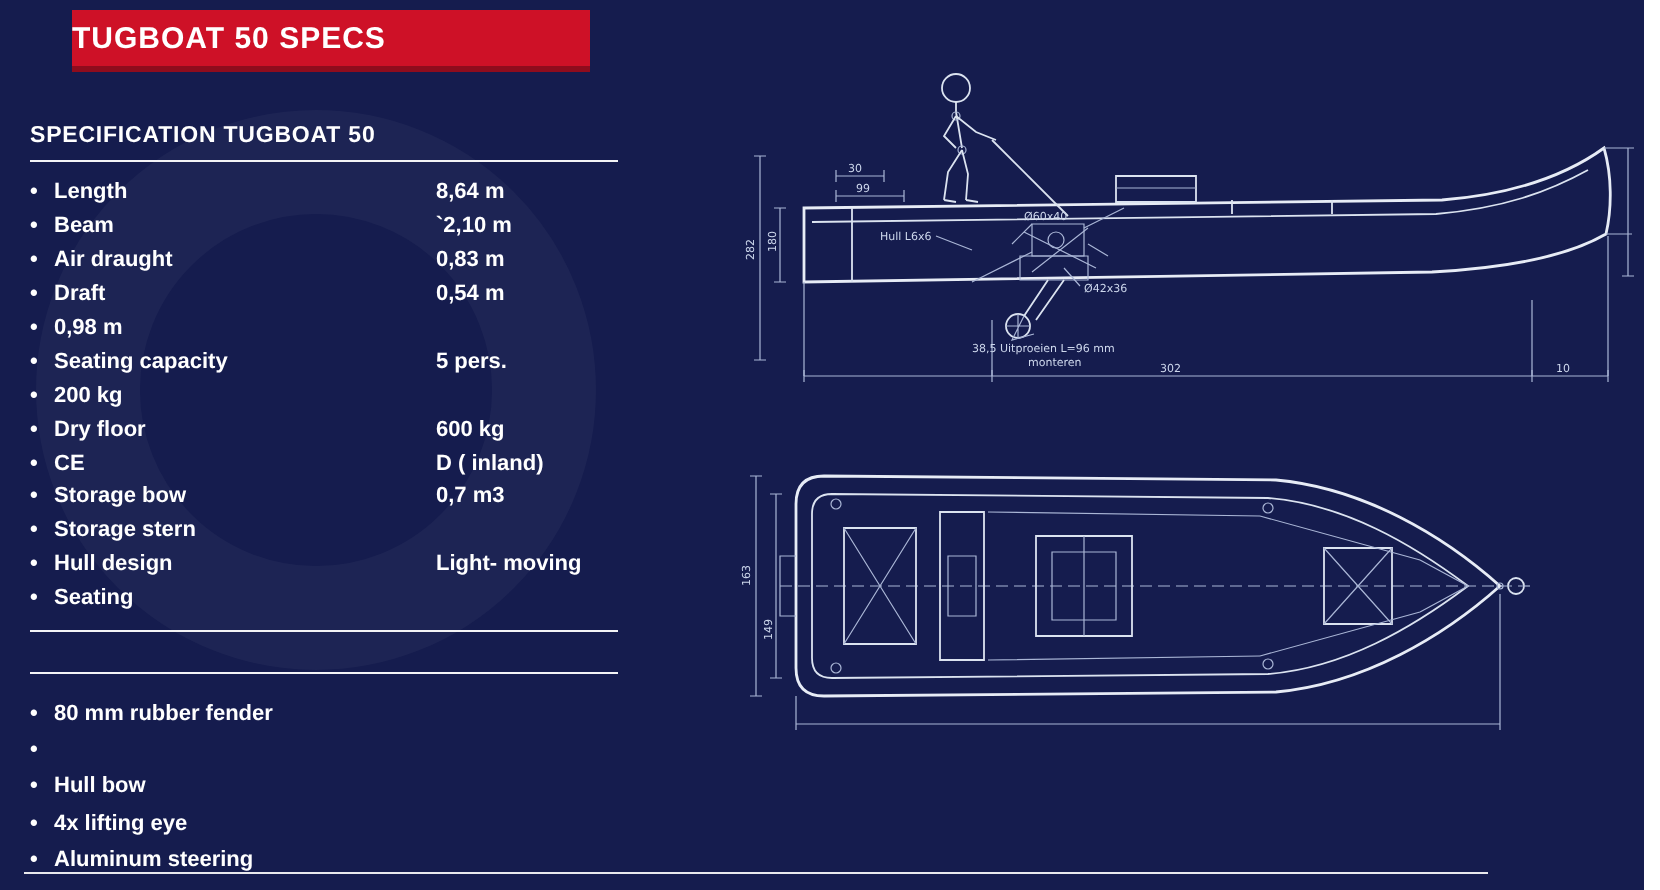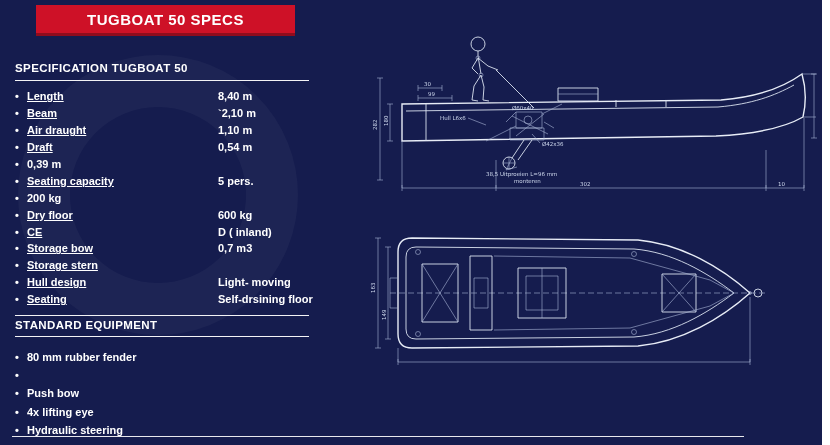--- a/index.html
+++ b/index.html
@@ -15,41 +15,41 @@
   }
   .watermark {
     position:absolute; left:18px; top:55px; width:280px; height:280px;
     border-radius:50%;
     border:52px solid rgba(255,255,255,0.035);
   }
   .banner {
     position:absolute; left:36px; top:5px; width:259px; height:31px;
     background:#ce1127;
     border-bottom:3px solid #8f0c1d;
-    display:flex; align-items:center; justify-content:center;
+    display:flex; align-items:center; justify-content:flex-start;
   }
   .banner-title {
     font-size:15px; font-weight:bold; letter-spacing:0.5px; color:#ffffff;
   }
   .section-heading {
     position:absolute; left:15px;
     font-size:11.5px; font-weight:bold; letter-spacing:0.4px; color:#ffffff;
   }
   .rule {
     position:absolute; left:15px; height:1px; background:#ffffff; opacity:0.95;
   }
   .spec-list { position:absolute; left:15px; top:88px; width:340px; }
   .spec-row {
     display:flex; align-items:center; height:16.9px;
     font-size:11px; font-weight:bold;
   }
   .bullet {
     width:12px; font-size:11px; color:#ffffff; flex:0 0 12px;
   }
-  .spec-label { flex:0 0 191px;text-decoration:underline; }
+  .spec-label { flex:0 0 191px; }
   .spec-value { flex:1; }
   .equip-list { position:absolute; left:15px; top:348px; width:340px; }
   .equip-row {
     display:flex; align-items:center; height:18.2px;
     font-size:11px; font-weight:bold;
   }
   .bottom-rule {
     position:absolute; left:12px; top:436px; width:732px; height:1px;
     background:#ffffff; opacity:0.9;
   }
@@ -73,40 +73,40 @@
     <span class="banner-title">TUGBOAT 50 SPECS</span>
   </div>
 
   <div class="section-heading" style="top:62px;text-align:center;">SPECIFICATION TUGBOAT 50</div>
   <div class="rule" style="top:80px; width:294px;"></div>
 
   <div class="spec-list">
     <div class="spec-row">
       <span class="bullet">•</span>
       <span class="spec-label">Length</span>
-      <span class="spec-value">8,40 m</span>
+      <span class="spec-value">8,64 m</span>
     </div>
     <div class="spec-row">
       <span class="bullet">•</span>
       <span class="spec-label">Beam</span>
       <span class="spec-value">`2,10 m</span>
     </div>
     <div class="spec-row">
       <span class="bullet">•</span>
       <span class="spec-label">Air draught</span>
-      <span class="spec-value">1,10 m</span>
+      <span class="spec-value">0,83 m</span>
     </div>
     <div class="spec-row">
       <span class="bullet">•</span>
       <span class="spec-label">Draft</span>
       <span class="spec-value">0,54 m</span>
     </div>
     <div class="spec-row">
       <span class="bullet">•</span>
-      <span class="spec-value">0,39 m</span>
+      <span class="spec-value">0,98 m</span>
     </div>
     <div class="spec-row">
       <span class="bullet">•</span>
       <span class="spec-label">Seating capacity</span>
       <span class="spec-value">5 pers.</span>
     </div>
     <div class="spec-row">
       <span class="bullet">•</span>
       <span class="spec-value">200 kg</span>
     </div>
@@ -130,47 +130,45 @@
       <span class="spec-label">Storage stern</span>
     </div>
     <div class="spec-row">
       <span class="bullet">•</span>
       <span class="spec-label">Hull design</span>
       <span class="spec-value">Light- moving</span>
     </div>
     <div class="spec-row">
       <span class="bullet">•</span>
       <span class="spec-label">Seating</span>
-      <span class="spec-value">Self-drsining floor</span>
     </div>
   </div>
 
   <div class="rule" style="top:315px; width:294px;"></div>
-  <div class="section-heading" style="top:319px;">STANDARD EQUIPMENT</div>
   <div class="rule" style="top:336px; width:294px;"></div>
 
   <div class="equip-list">
     <div class="equip-row">
       <span class="bullet">•</span>
       <span>80 mm rubber fender</span>
     </div>
     <div class="equip-row">
       <span class="bullet">•</span>
     </div>
     <div class="equip-row">
       <span class="bullet">•</span>
-      <span>Push bow</span>
+      <span>Hull bow</span>
     </div>
     <div class="equip-row">
       <span class="bullet">•</span>
       <span>4x lifting eye</span>
     </div>
     <div class="equip-row">
       <span class="bullet">•</span>
-      <span>Hydraulic steering</span>
+      <span>Aluminum steering</span>
     </div>
   </div>
 
   <div class="bottom-rule"></div>
 
   <svg class="blueprint" style="left:366px; top:30px;" width="458" height="192" viewBox="0 0 458 192">
 
     <path class="bp-heavy" d="M36,74 L355,70 C392,67 418,57 436,44 C440,58 440,74 437,87 C418,98 388,104 350,106 L36,111 Z"></path>
     <path class="bp-line" d="M40,81 L352,77 C386,74 408,66 428,55"></path>
     <path class="bp-line" d="M60,74 L60,111 M250,70 L250,77 M300,70 L300,77"></path>

